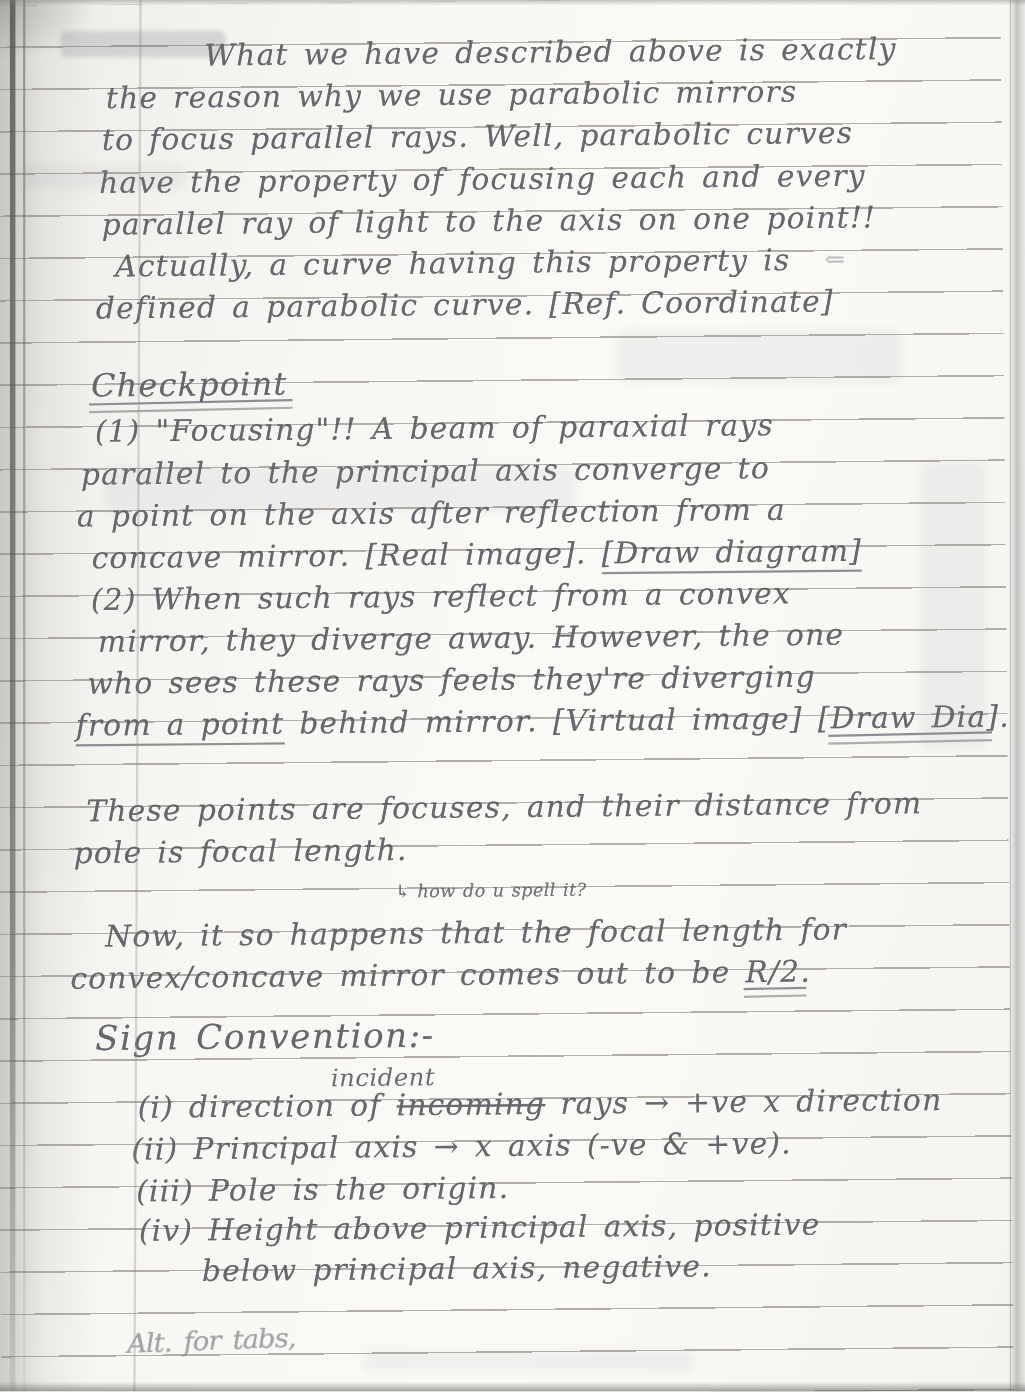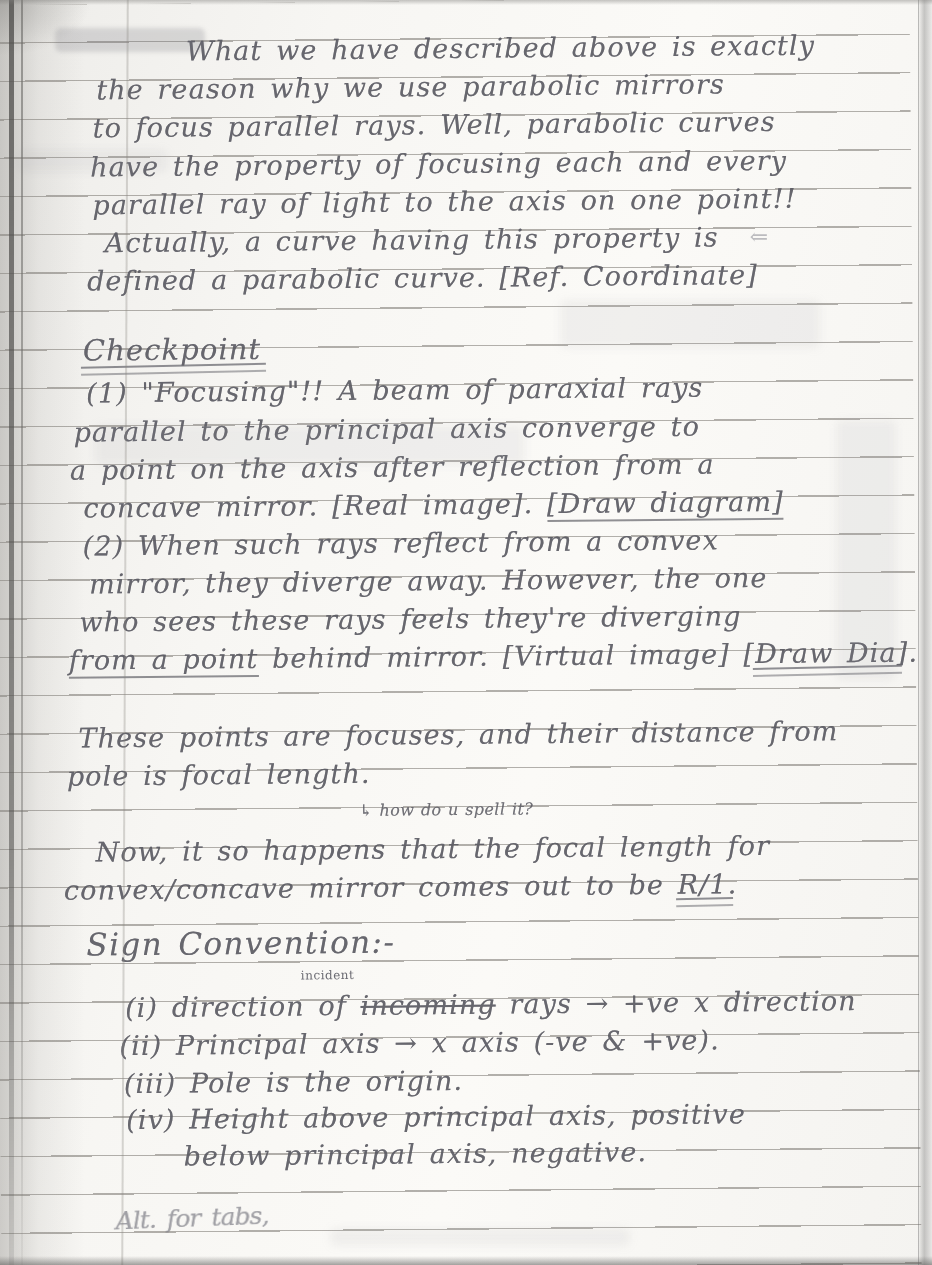--- a/index.html
+++ b/index.html
@@ -42,21 +42,21 @@
   .u{border-bottom:2px solid rgba(85,85,93,.7);padding-bottom:1px;}
   .u2{position:relative;}
   .u2::after{
     content:"";position:absolute;left:-2px;right:-5px;bottom:-7px;height:5px;
     border-top:2px solid rgba(85,85,93,.7);
     border-bottom:2px solid rgba(85,85,93,.5);
     transform:rotate(-0.7deg);
   }
   .strike{text-decoration:line-through;text-decoration-thickness:2px;}
   .margin-mark{position:absolute;font-size:22px;color:#8b8b93;opacity:.55;font-style:italic;}
-  .correction{position:absolute;font-size:12px;color:#5b5b63;opacity:.9;letter-spacing:.5px;}
+  .correction{position:absolute;font-size:22px;font-style:italic;color:#5b5b63;opacity:.9;letter-spacing:.5px;}
 
   
   .edge-left-shade{position:absolute;left:0;top:0;bottom:0;width:85px;
     background:linear-gradient(to right,rgba(143,141,137,.40),rgba(143,141,137,.12) 45%,transparent);}
   .corner-tl{position:absolute;left:0;top:0;width:90px;height:55px;
     background:radial-gradient(ellipse at 0 0,rgba(118,117,114,.38),transparent 72%);}
   .spine-line-1{position:absolute;left:9px;top:0;bottom:0;width:5px;
     background:linear-gradient(to bottom,rgba(78,77,75,.78),rgba(78,77,75,.55) 68%,rgba(78,77,75,.12));
     filter:blur(.4px);}
   .spine-line-2{position:absolute;left:21px;top:0;bottom:0;width:2px;
@@ -104,21 +104,21 @@
     <div class="hw" style="top:606px;left:84px;">who sees these rays feels they're diverging</div>
     <div class="hw" style="top:644px;left:73px;">
       <span class="u">from a point</span><span> behind mirror. [Virtual image] [</span><span class="u2">Draw Dia</span><span>].</span>
     </div>
 
     <div class="hw" style="top:722px;left:82px;">These points are focuses, and their distance from</div>
     <div class="hw" style="top:760px;left:70px;">pole is focal length.</div>
     <div class="hw small" style="top:797px;left:362px;">↳ how do u spell it?</div>
     <div class="hw" style="top:836px;left:98px;">Now, it so happens that the focal length for</div>
     <div class="hw" style="top:874px;left:66px;">
-      <span>convex/concave mirror comes out to be </span><span class="u2">R/1</span><span>.</span>
+      <span>convex/concave mirror comes out to be </span><span class="u2">R/2</span><span>.</span>
     </div>
 
     <div class="hw h-sign" style="top:928px;left:88px;">Sign Convention:-</div>
     <div class="correction" style="top:971px;left:302px;">incident</div>
     <div class="hw" style="top:992px;left:126px;">
       <span>(i) direction of </span><span class="strike">incoming</span><span> rays  → +ve  x direction</span>
     </div>
     <div class="hw" style="top:1030px;left:120px;">(ii) Principal axis → x axis  (-ve &amp; +ve).</div>
     <div class="hw" style="top:1068px;left:124px;">(iii) Pole is the origin.</div>
     <div class="hw" style="top:1104px;left:126px;">(iv) Height above principal axis, positive</div>

